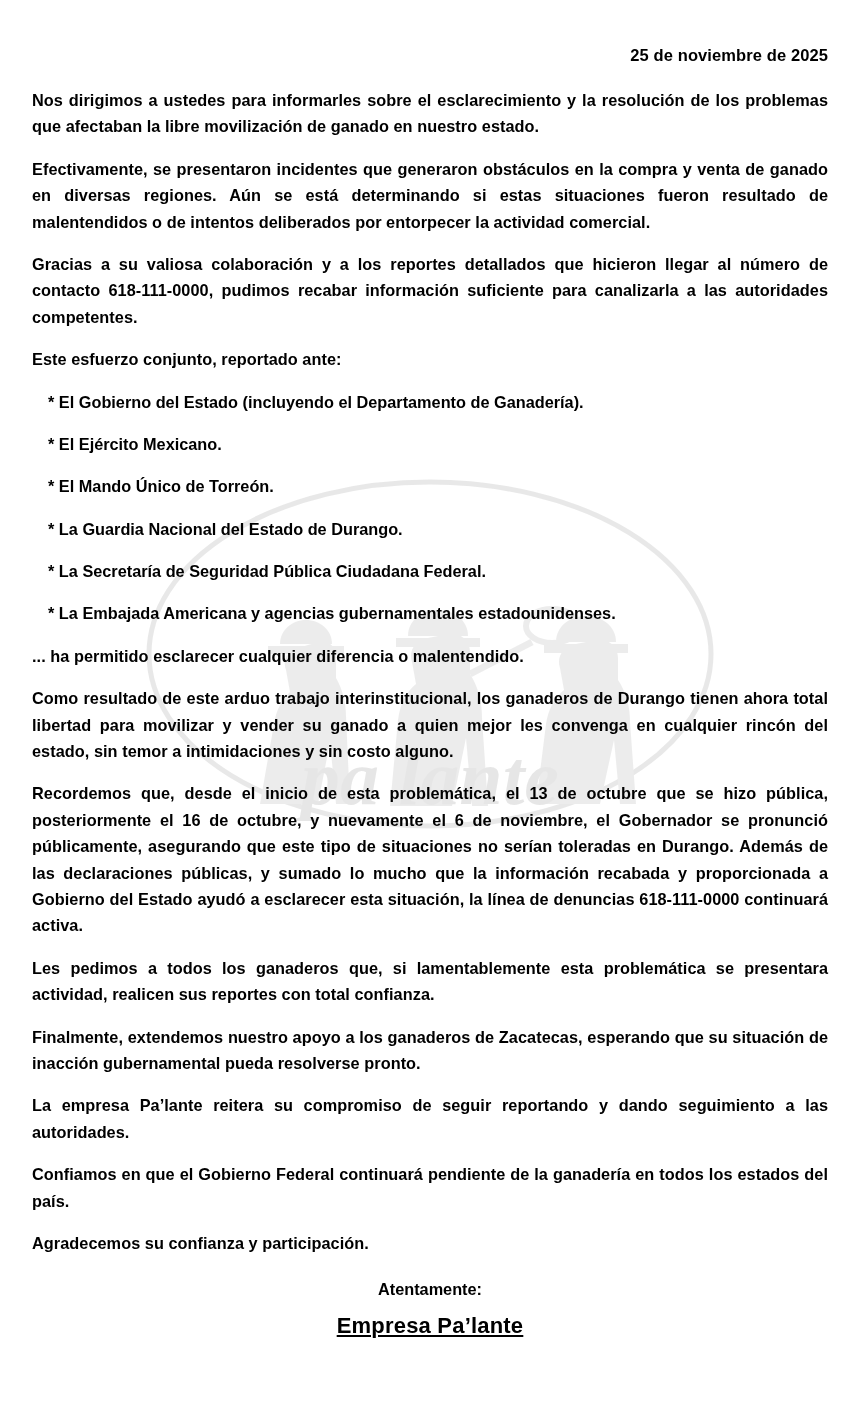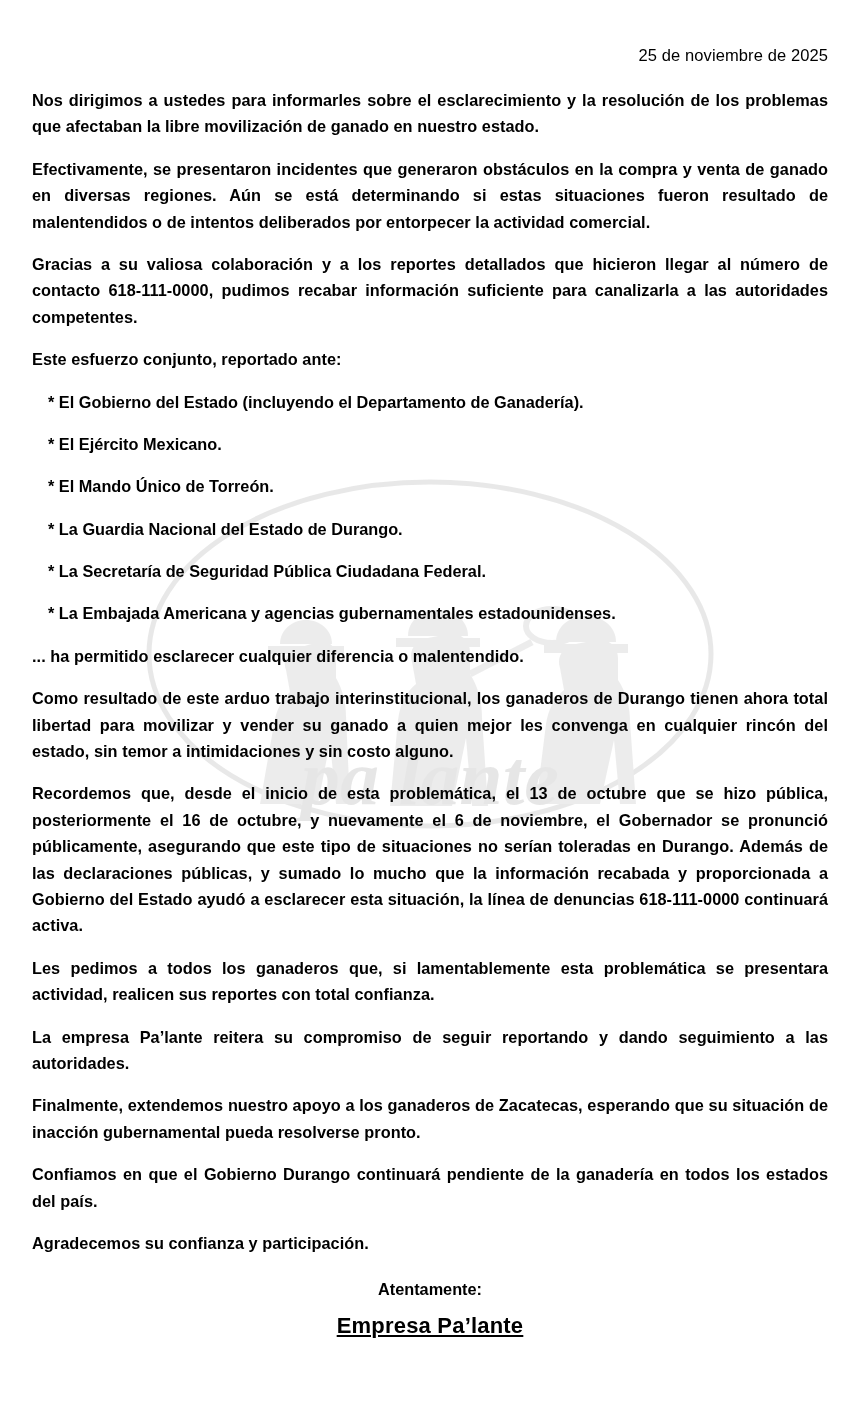--- a/index.html
+++ b/index.html
@@ -39,21 +39,21 @@
   .watermark svg { display: block; width: 100%; height: 100%; }
 
   .content {
     position: relative;
     z-index: 2;
   }
 
   .doc-date {
     text-align: right;
     font-size: 16.5px;
-    font-weight: normal;
+    font-weight: bold;
     letter-spacing: 0.1px;
     margin: 0 0 22px 0;
   }
 
   .doc-title {
     font-size: 17.5px;
     font-weight: bold;
     margin: 0 0 46px 0;
     letter-spacing: 0.1px;
   }
@@ -139,22 +139,22 @@
     <p class="bullet">* El Mando Único de Torreón.</p>
     <p class="bullet">* La Guardia Nacional del Estado de Durango.</p>
     <p class="bullet">* La Secretaría de Seguridad Pública Ciudadana Federal.</p>
     <p class="bullet">* La Embajada Americana y agencias gubernamentales estadounidenses.</p>
 
     <p class="para plain">... ha permitido esclarecer cualquier diferencia o malentendido.</p>
 
     <p class="para">Como resultado de este arduo trabajo interinstitucional, los ganaderos de Durango tienen ahora total libertad para movilizar y vender su ganado a quien mejor les convenga en cualquier rincón del estado, sin temor a intimidaciones y sin costo alguno.</p>
     <p class="para">Recordemos que, desde el inicio de esta problemática, el 13 de octubre que se hizo pública, posteriormente el 16 de octubre, y nuevamente el 6 de noviembre, el Gobernador se pronunció públicamente, asegurando que este tipo de situaciones no serían toleradas en Durango. Además de las declaraciones públicas, y sumado lo mucho que la información recabada y proporcionada a Gobierno del Estado ayudó a esclarecer esta situación, la línea de denuncias 618-111-0000 continuará activa.</p>
     <p class="para">Les pedimos a todos los ganaderos que, si lamentablemente esta problemática se presentara actividad, realicen sus reportes con total confianza.</p>
+    <p class="para">Finalmente, extendemos nuestro apoyo a los ganaderos de Zacatecas, esperando que su situación de inacción gubernamental pueda resolverse pronto.</p>
     <p class="para">La empresa Pa’lante reitera su compromiso de seguir reportando y dando seguimiento a las autoridades.</p>
-    <p class="para">Finalmente, extendemos nuestro apoyo a los ganaderos de Zacatecas, esperando que su situación de inacción gubernamental pueda resolverse pronto.</p>
-    <p class="para">Confiamos en que el Gobierno Durango continuará pendiente de la ganadería en todos los estados del país.</p>
+    <p class="para">Confiamos en que el Gobierno Federal continuará pendiente de la ganadería en todos los estados del país.</p>
     <p class="para plain">Agradecemos su confianza y participación.</p>
 
     <div class="sign-label">Atentamente:</div>
     <div class="sign-name">Empresa Pa’lante</div>
 
   </div>
 </div>
 
 </body></html>

